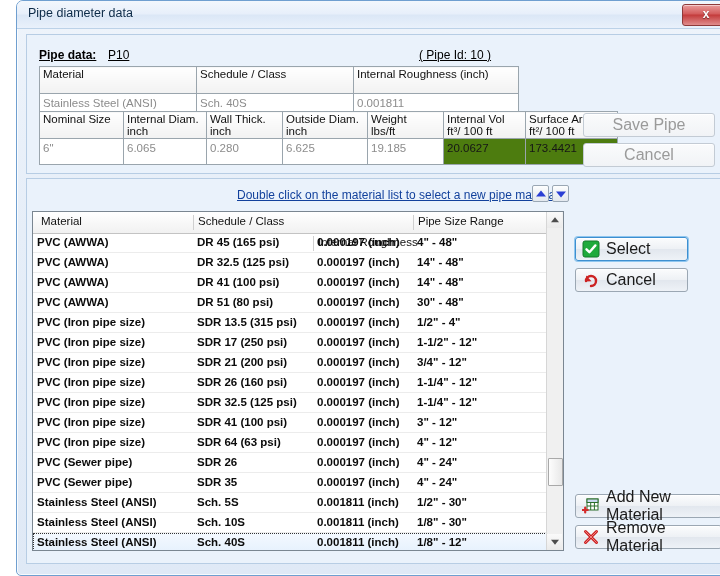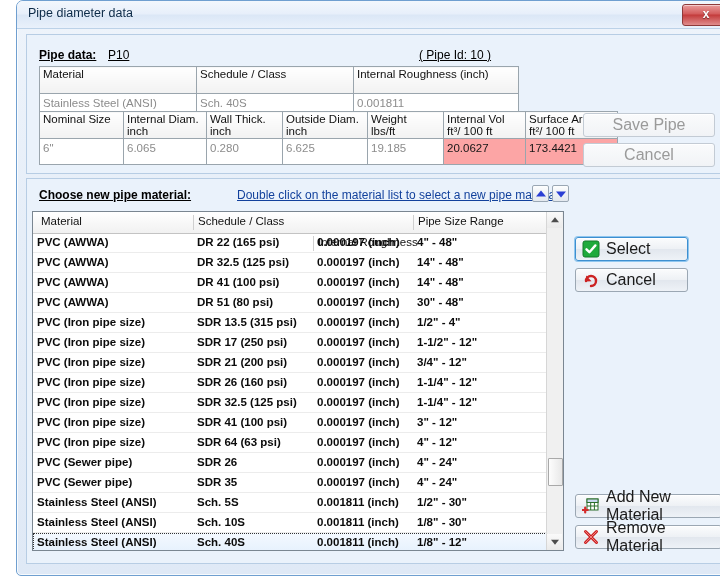--- a/index.html
+++ b/index.html
@@ -63,21 +63,21 @@
     font-size:11.5px;
     vertical-align:top;
     overflow:hidden;white-space:nowrap;
     background:#fff;
   }
   .gtable td.hdr{
     background:linear-gradient(to bottom,#ffffff 0%,#f2f2f2 100%);
     color:#111;height:24px;
   }
   .gtable td.val{color:#8c8c8c;height:21px;padding-top:3px;}
-  .gtable td.val.dark{color:#161616;background:#fca5a5;margin-top:22px;}
+  .gtable td.val.dark{color:#161616;background:#4d7c0f;margin-top:22px;}
   .hdr2{line-height:12px;padding-top:1px;}
 
   
   .btn{
     position:absolute;box-sizing:border-box;
     border:1px solid #9ba7b3;border-radius:3px;
     background:linear-gradient(to bottom,#fbfcfd 0%,#eef1f5 48%,#e2e7ee 52%,#eef2f7 100%);
     font-size:16px;color:#1a1a1a;
     cursor:pointer;
     box-shadow:inset 0 1px 0 rgba(255,255,255,.85);
@@ -219,42 +219,41 @@
 
     <div class="btn disabled" style="left:556px;top:78px;width:132px;height:24px;">
       <span class="cap">Save Pipe</span>
     </div>
     <div class="btn disabled" style="left:556px;top:108px;width:132px;height:24px;">
       <span class="cap">Cancel</span>
     </div>
   </div>
 
   <div class="panel panel-bottom">
-    <div class="lbl lbl-bold" style="left:12px;top:9px;">Choose new pipe material:</div>
     <div class="lbl lbl-blue" style="left:210px;top:9px;">Double click on the material list to select a new pipe material.</div>
 
     <div class="arrbtn" style="left:505px;top:6px;">
       <i class="tri tri-up"></i>
     </div>
     <div class="arrbtn" style="left:525px;top:6px;">
       <i class="tri tri-dn"></i>
     </div>
   </div>
 
   <div class="listbox">
     <div class="list-head">
       <div style="left:4px;width:150px;">Material</div>
       <div style="left:160px;width:112px;">Schedule / Class</div>
       <div style="left:280px;width:96px;margin-top:21px;">Internal Roughness</div>
       <div style="left:380px;width:130px;">Pipe Size Range</div>
     </div>
     <div class="rows" id="rows-container">
         <div class="row">
           <span class="c0">PVC (AWWA)</span>
-          <span class="c1">DR 22 (165 psi)</span>
+          <span class="c1">DR 45 (165 psi)</span>
           <span class="c2">0.000197 (inch)</span>
           <span class="c3">4" - 48"</span>
         </div>
         <div class="row">
           <span class="c0">PVC (AWWA)</span>
           <span class="c1">DR 32.5 (125 psi)</span>
           <span class="c2">0.000197 (inch)</span>
           <span class="c3">14" - 48"</span>
         </div>
         <div class="row">

